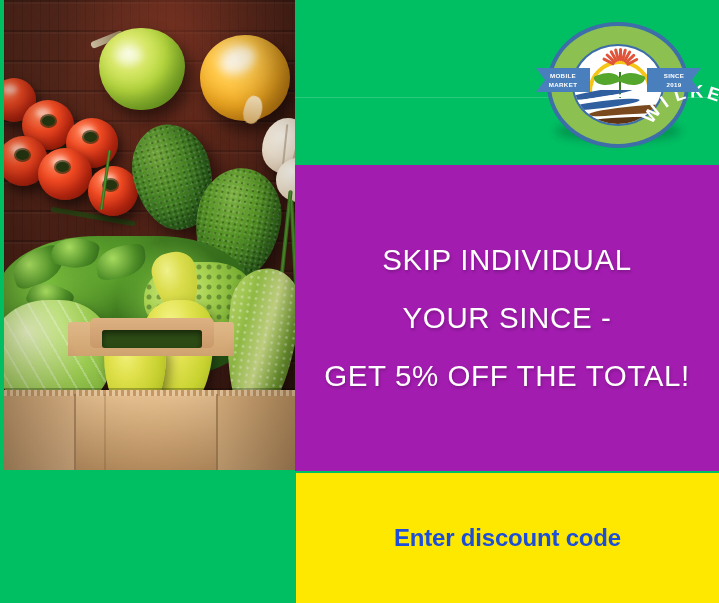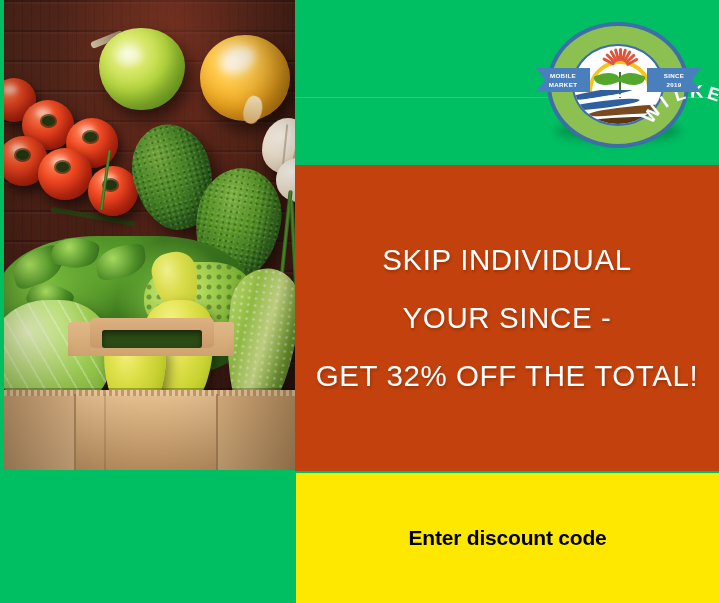--- a/index.html
+++ b/index.html
@@ -286,21 +286,21 @@
   #photo-vig{
     inset:0; width:100%; height:100%;
     background:radial-gradient(ellipse at 50% 45%, rgba(0,0,0,0) 52%, rgba(0,0,0,.30) 100%);
     pointer-events:none;
   }
 
   
   #blue-panel{
     position:absolute;
     left:295px; top:165px; width:424px; height:306px;
-    background:#c2410c;
+    background:#a21caf;
     display:flex; flex-direction:column;
     align-items:center; justify-content:center;
   }
   #headline{
     text-align:center;
     color:#ffffff;
     font-weight:300;
     font-size:29.5px;
     letter-spacing:.6px;
     line-height:1.97;
@@ -309,23 +309,23 @@
   #headline .ln{ display:block; white-space:nowrap; }
 
   #yellow-panel{
     position:absolute;
     left:296px; top:473px; width:423px; height:130px;
     background:#ffe800;
     display:flex; align-items:center; justify-content:center;
   }
   #subline{
     text-align:center;
-    color:#000000;
+    color:#1d4ed8;
     font-weight:bold;
-    font-size:21px;
+    font-size:24px;
     line-height:1.55;
     letter-spacing:-.2px;
   }
   #subline .ln{ display:block; white-space:nowrap; }
 
   
   #green-seam{
     position:absolute;
     left:295px; top:97px; width:424px; height:1px;
     background:rgba(255,255,255,.17);
@@ -560,21 +560,21 @@
         <div>SINCE</div>
         <div>2019</div>
       </div>
     </div>
   </div>
 
   <div id="blue-panel">
     <div id="headline">
       <span class="ln">SKIP INDIVIDUAL</span>
       <span class="ln">YOUR SINCE -</span>
-      <span class="ln">GET 32% OFF THE TOTAL!</span>
+      <span class="ln">GET 5% OFF THE TOTAL!</span>
     </div>
   </div>
 
   <div id="yellow-panel">
     <div id="subline">
       <span class="ln">Enter discount code</span>
     </div>
   </div>
 
 </div>

